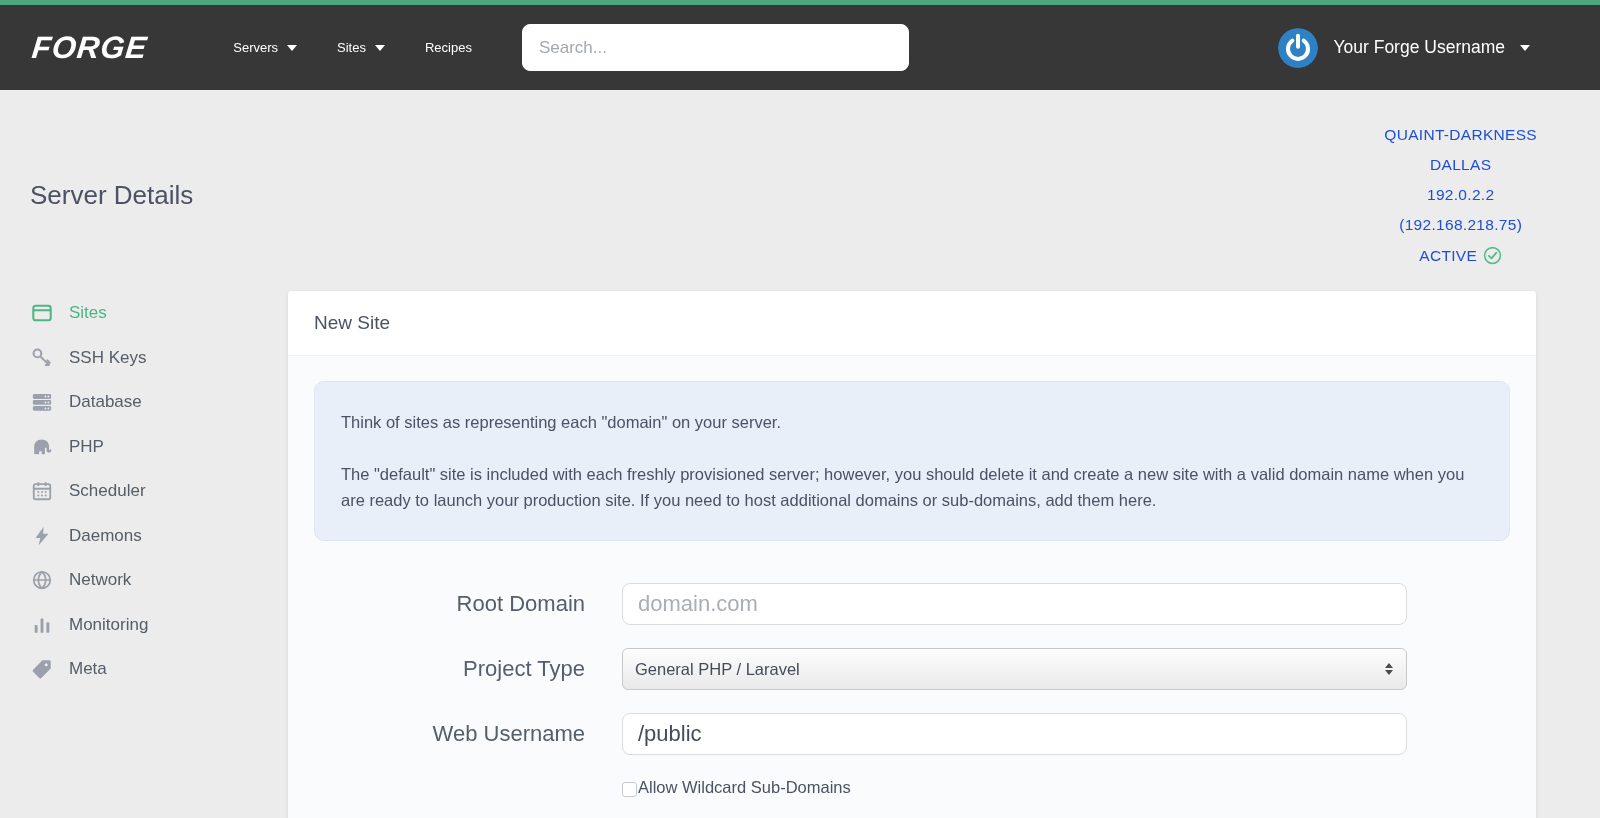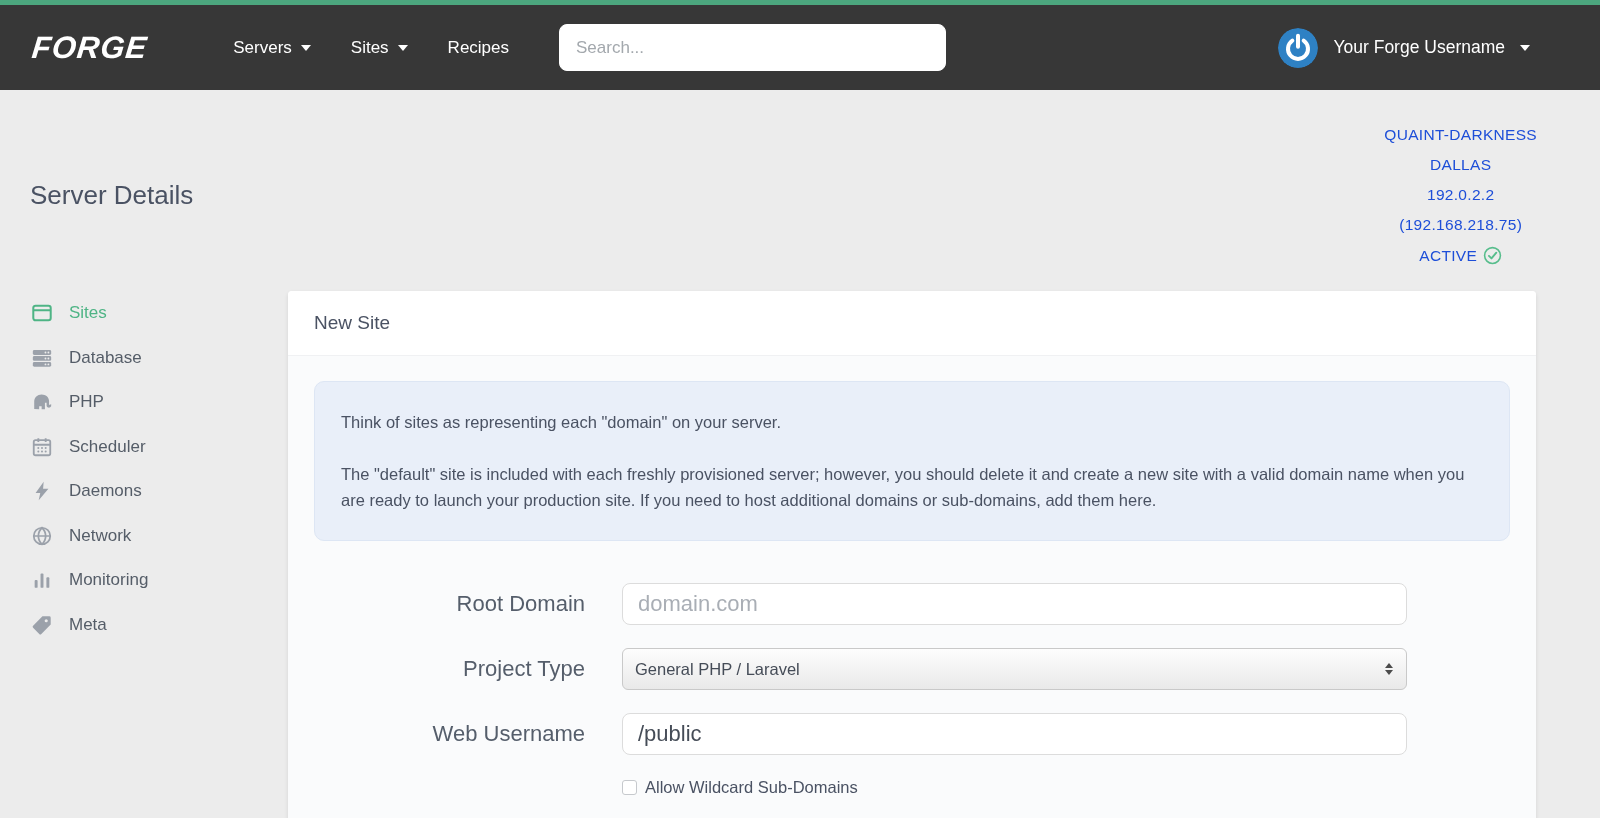--- a/index.html
+++ b/index.html
@@ -2,21 +2,21 @@
 <html><head>
 <meta charset="utf-8">
 <style>
   * { margin:0; padding:0; box-sizing:border-box; }
   html,body { width:1600px; height:818px; font-family:"Liberation Sans", sans-serif; background:#ececec; overflow:hidden; }
 
   
   .navbar { height:90px; background:#373737; border-top:5px solid #4CA67E; display:flex; align-items:center; padding:0 70px 0 32px; }
   .logo { color:#fff; font-size:31px; font-weight:800; font-style:italic; letter-spacing:1px; transform:skewX(-6deg); cursor:pointer; }
   .nav-menu { display:flex; align-items:center; margin-left:86px; gap:40px; }
-  .nav-item { color:#fff; font-size:17px; display:flex; align-items:center; gap:9px; cursor:pointer; }
+  .nav-item { color:#fff; font-size:13px; display:flex; align-items:center; gap:9px; cursor:pointer; }
   .caret { width:0; height:0; border-left:5px solid transparent; border-right:5px solid transparent; border-top:6px solid #fff; display:inline-block; }
   .search-input { margin-left:50px; width:387px; height:47px; border-radius:8px; border:1px solid #fff; padding:0 16px; font-size:17px; color:#444; outline:none; font-family:"Liberation Sans",sans-serif; }
   .search-input::placeholder { color:#a3a8ad; }
   .nav-user { margin-left:auto; display:flex; align-items:center; gap:15px; cursor:pointer; }
   .avatar { width:40px; height:40px; border-radius:50%; display:block; }
   .user-name { color:#fff; font-size:17.5px; }
 
   
   .page-header { display:flex; justify-content:space-between; align-items:center; padding:36px 63px 26px 30px; }
   .page-title { font-size:26px; font-weight:500; color:#4a5263; }
@@ -44,21 +44,21 @@
   .form-label { width:308px; flex:none; text-align:right; padding-right:37px; font-size:22px; color:#555e6b; }
   .form-field { width:785px; position:relative; }
   .text-input { width:100%; height:42px; border:1px solid #dcdcdc; border-radius:8px; padding:0 15px; font-size:22px; color:#454c57; background:#fff; outline:none; font-family:"Liberation Sans",sans-serif; }
   .text-input::placeholder { color:#a9aeb5; }
   .select-input { width:100%; height:42px; border:1px solid #c9c9c9; border-radius:6px; padding:0 30px 0 12px; font-size:16.5px; color:#454c57; background:linear-gradient(180deg,#fdfdfd,#e9e9e9); appearance:none; -webkit-appearance:none; outline:none; font-family:"Liberation Sans",sans-serif; cursor:pointer; }
   .select-arrows { position:absolute; right:14px; top:50%; transform:translateY(-50%); display:flex; flex-direction:column; gap:2px; pointer-events:none; }
   .select-arrows i { width:0; height:0; border-left:4.5px solid transparent; border-right:4.5px solid transparent; display:block; }
   .select-arrows .up { border-bottom:5.5px solid #4b4b4b; }
   .select-arrows .down { border-top:5.5px solid #4b4b4b; }
 
-  .checkbox-row { margin-left:308px; display:flex; align-items:center; gap:8px; }
+  .checkbox-row { margin-left:308px; display:flex; align-items:flex-end; gap:1px; }
   .checkbox { appearance:none; -webkit-appearance:none; width:15px; height:15px; border:1px solid #c6c9cd; border-radius:3px; background:#fff; cursor:pointer; }
   .checkbox-label { font-size:16.5px; color:#4a5263; cursor:pointer; }
 
   .submit-row { margin-left:308px; margin-top:36px; }
   .btn-primary { background:#53B386; color:#fff; border:none; border-radius:8px; padding:12px 21px; height:42px; font-size:16.5px; cursor:pointer; font-family:"Liberation Sans",sans-serif; }
 </style>
 </head>
 <body>
 
 <div class="navbar">
@@ -111,20 +111,29 @@
         <span class="side-icon">
           <svg width="22" height="22" viewBox="0 0 24 24" fill="none" stroke="currentColor" stroke-width="2.2">
             <rect x="2.5" y="4" width="19" height="16" rx="2.5"></rect>
             <path d="M2.5 9h19"></path>
           </svg>
         </span>
         <span class="side-label">Sites</span>
       </div>
       <div class="side-item">
         <span class="side-icon">
+          <svg width="22" height="22" viewBox="0 0 24 24" fill="none" stroke="currentColor" stroke-width="2.2" stroke-linecap="round">
+            <circle cx="7" cy="7" r="4.2"></circle>
+            <path d="M10.2 10.2l9.3 9.3M16.2 19.7h3.3M17.8 14.6l2.6 2.6"></path>
+          </svg>
+        </span>
+        <span class="side-label">SSH Keys</span>
+      </div>
+      <div class="side-item">
+        <span class="side-icon">
           <svg width="22" height="22" viewBox="0 0 24 24" fill="currentColor">
             <rect x="2" y="3.4" width="20" height="5.2" rx="1.6"></rect>
             <rect x="2" y="9.9" width="20" height="5.2" rx="1.6"></rect>
             <rect x="2" y="16.4" width="20" height="5.2" rx="1.6"></rect>
             <g fill="#ececec">
               <circle cx="15.8" cy="6" r="1"></circle>
               <circle cx="19" cy="6" r="1"></circle>
               <circle cx="15.8" cy="12.5" r="1"></circle>
               <circle cx="19" cy="12.5" r="1"></circle>
               <circle cx="15.8" cy="19" r="1"></circle>

